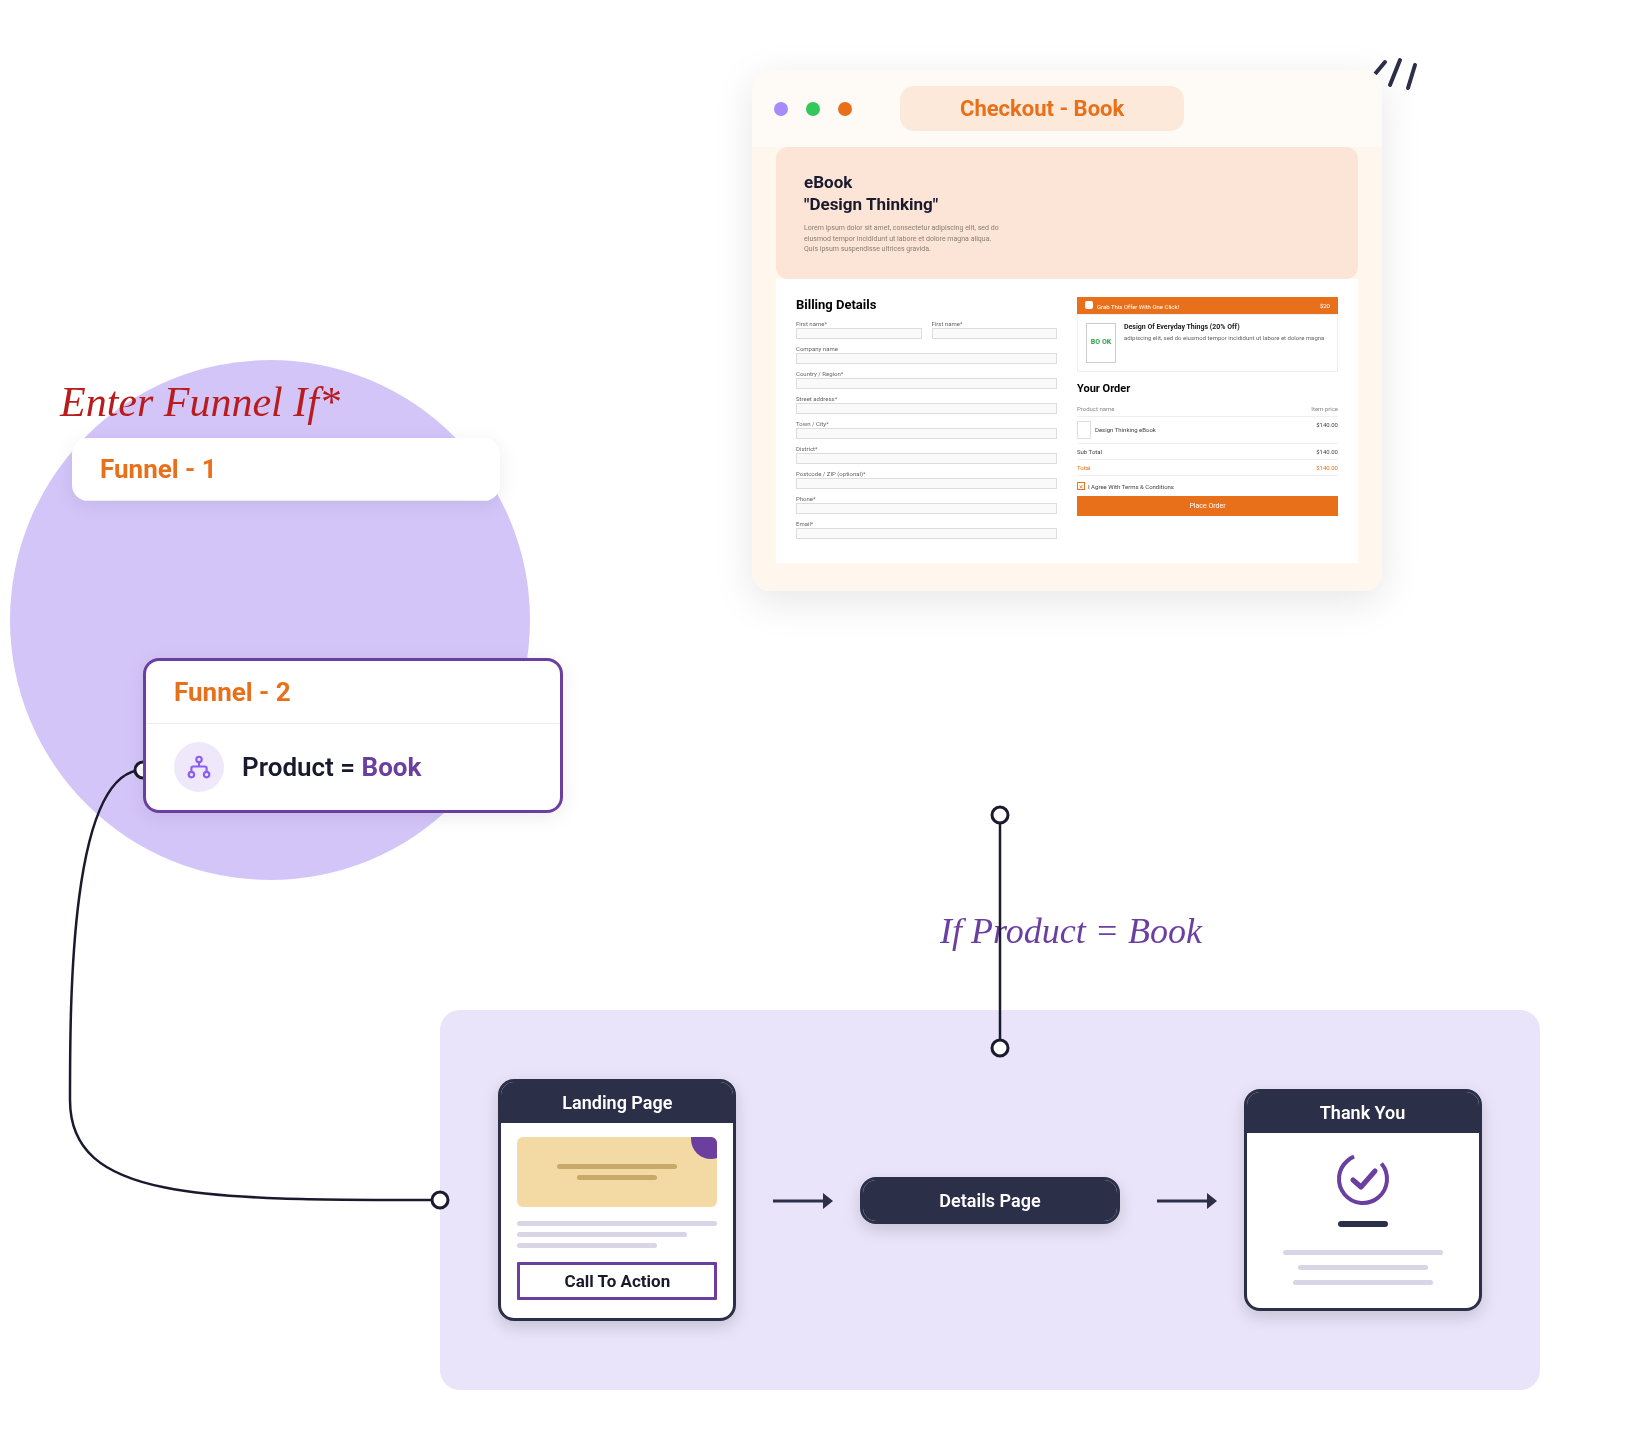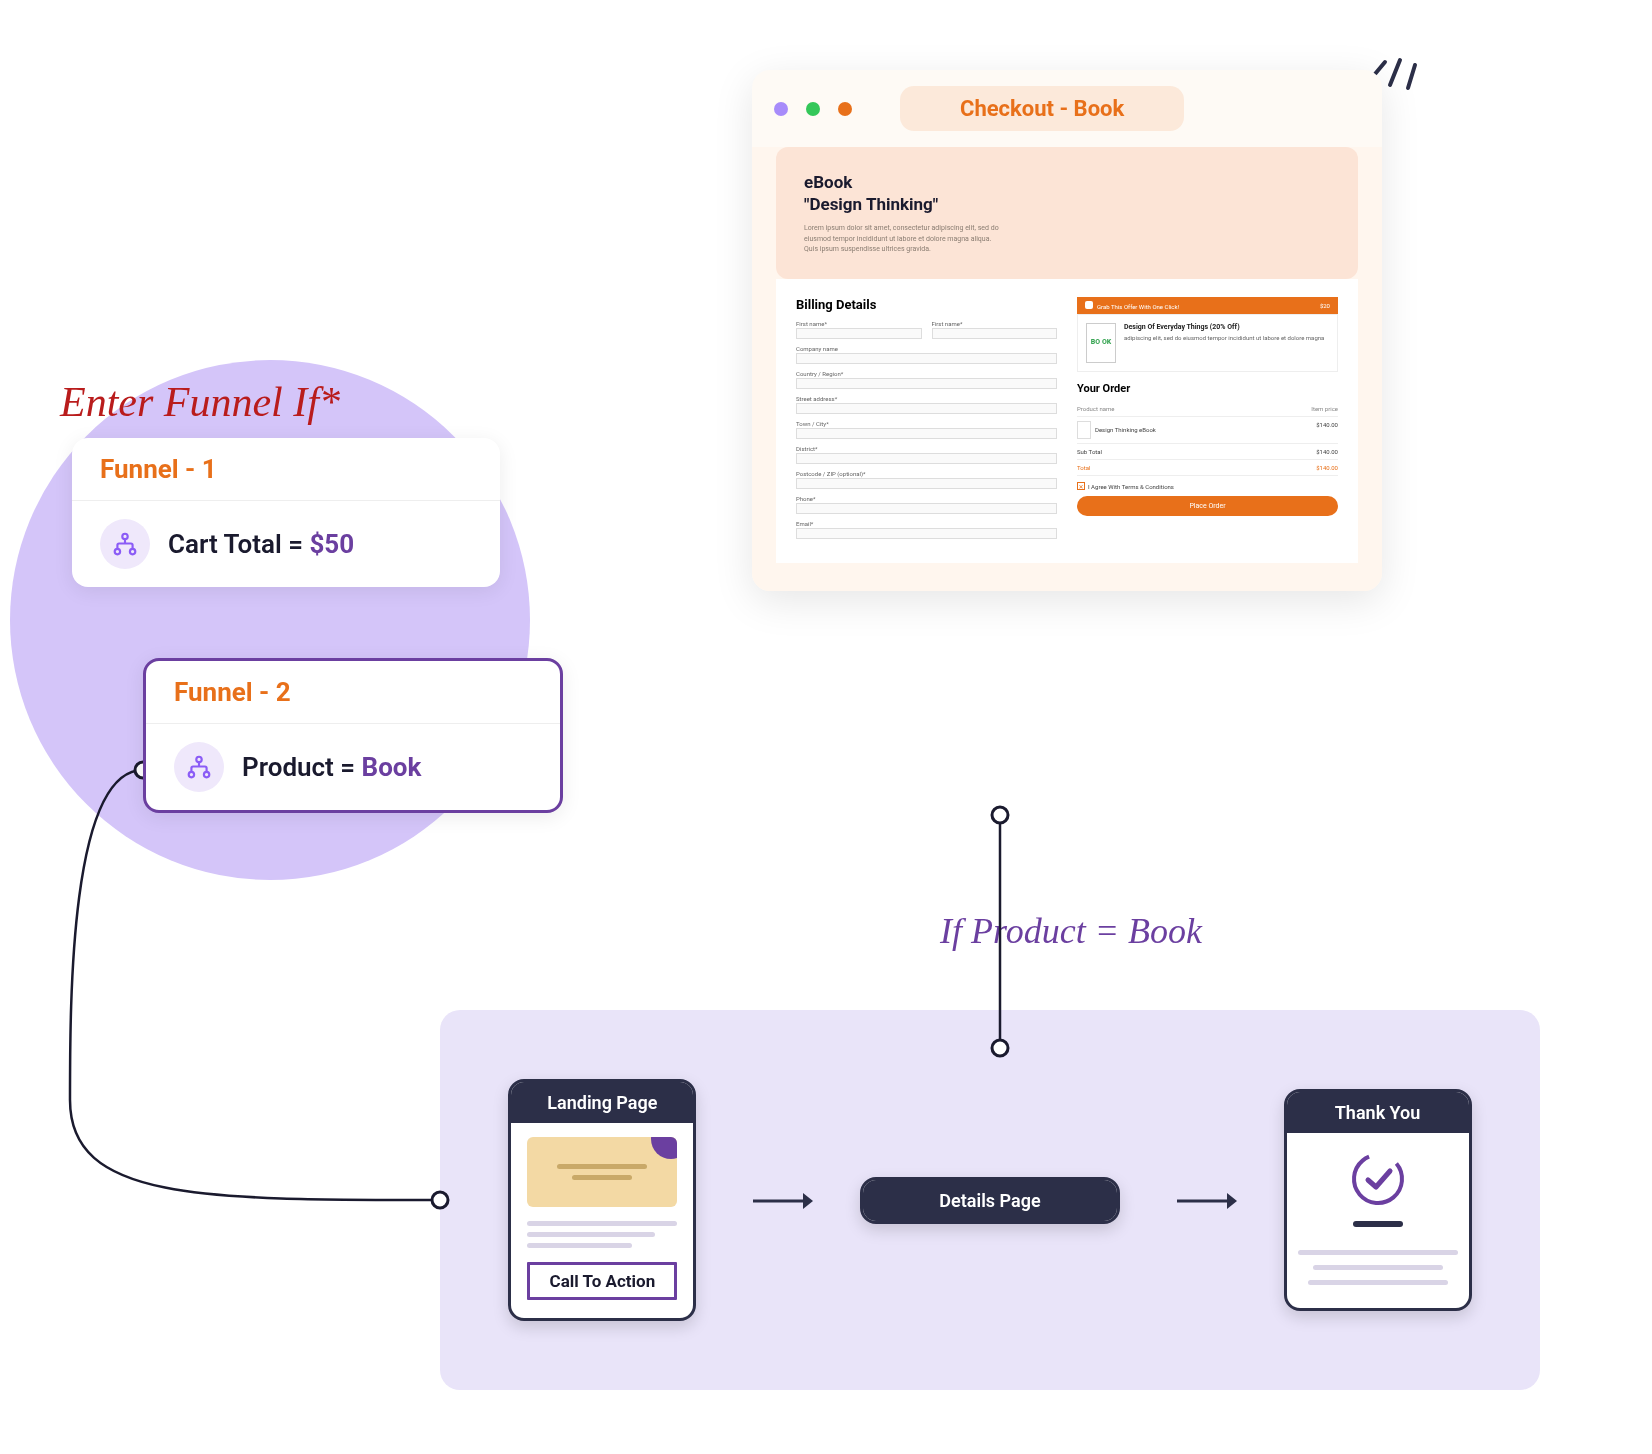--- a/index.html
+++ b/index.html
@@ -183,21 +183,21 @@
   .order-total { color: #E8701A; }
   .terms { font-size: 6px; color: #444; margin-top: 6px; }
   .terms .x { display: inline-block; width: 8px; height: 8px; border: 1px solid #E8701A; color: #E8701A; font-size: 6px; text-align: center; line-height: 7px; margin-right: 3px; }
   .place-order {
     background: #E8701A;
     color: #fff;
     text-align: center;
     font-size: 7px;
     padding: 6px;
     margin-top: 6px;
-    border-radius: 10px;
+    border-radius: 0;
   }
 
   
   .spark {
     position: absolute;
     top: 30px;
     left: 1360px;
   }
 
   
@@ -220,21 +220,21 @@
     border-radius: 20px;
     display: flex;
     align-items: center;
     justify-content: space-around;
     padding: 30px 40px;
     z-index: 1;
   }
 
   
   .step-card {
-    width: 188px;
+    width: 238px;
     background: #fff;
     border: 3px solid #2C2F48;
     border-radius: 16px;
     overflow: hidden;
     box-shadow: 0 6px 16px rgba(0,0,0,0.15);
   }
   .step-head {
     background: #2C2F48;
     color: #fff;
     text-align: center;
@@ -321,33 +321,20 @@
 </style>
 </head>
 <body>
 
 <div class="circle-bg"></div>
 
 <div class="cursive-label" style="top:378px; left:60px;">Enter Funnel If*</div>
 
 <div class="funnel-card" style="top:438px; left:72px; width:428px;">
   <div class="funnel-head">Funnel - 1</div>
-  <div class="funnel-body">
-    <div class="funnel-icon">
-      <svg width="26" height="26" viewBox="0 0 24 24" fill="none" stroke="#8B5CF6" stroke-width="2">
-        <circle cx="12" cy="5" r="2.5"></circle>
-          <circle cx="5" cy="19" r="2.5"></circle>
-          <circle cx="19" cy="19" r="2.5"></circle>
-        <path d="M12 7.5v4M12 11.5H6.5c-1 0-1.5.5-1.5 1.5v3.5M12 11.5h5.5c1 0 1.5.5 1.5 1.5v3.5"></path>
-      </svg>
-    </div>
-    <div class="funnel-text">
-      <span>Cart Total = </span><span class="accent">$50</span>
-    </div>
-  </div>
 </div>
 
 <div class="funnel-card active" style="top:658px; left:143px; width:420px;">
   <div class="funnel-head">Funnel - 2</div>
   <div class="funnel-body">
     <div class="funnel-icon">
       <svg width="26" height="26" viewBox="0 0 24 24" fill="none" stroke="#8B5CF6" stroke-width="2">
         <circle cx="12" cy="5" r="2.5"></circle>
           <circle cx="5" cy="19" r="2.5"></circle>
           <circle cx="19" cy="19" r="2.5"></circle>

